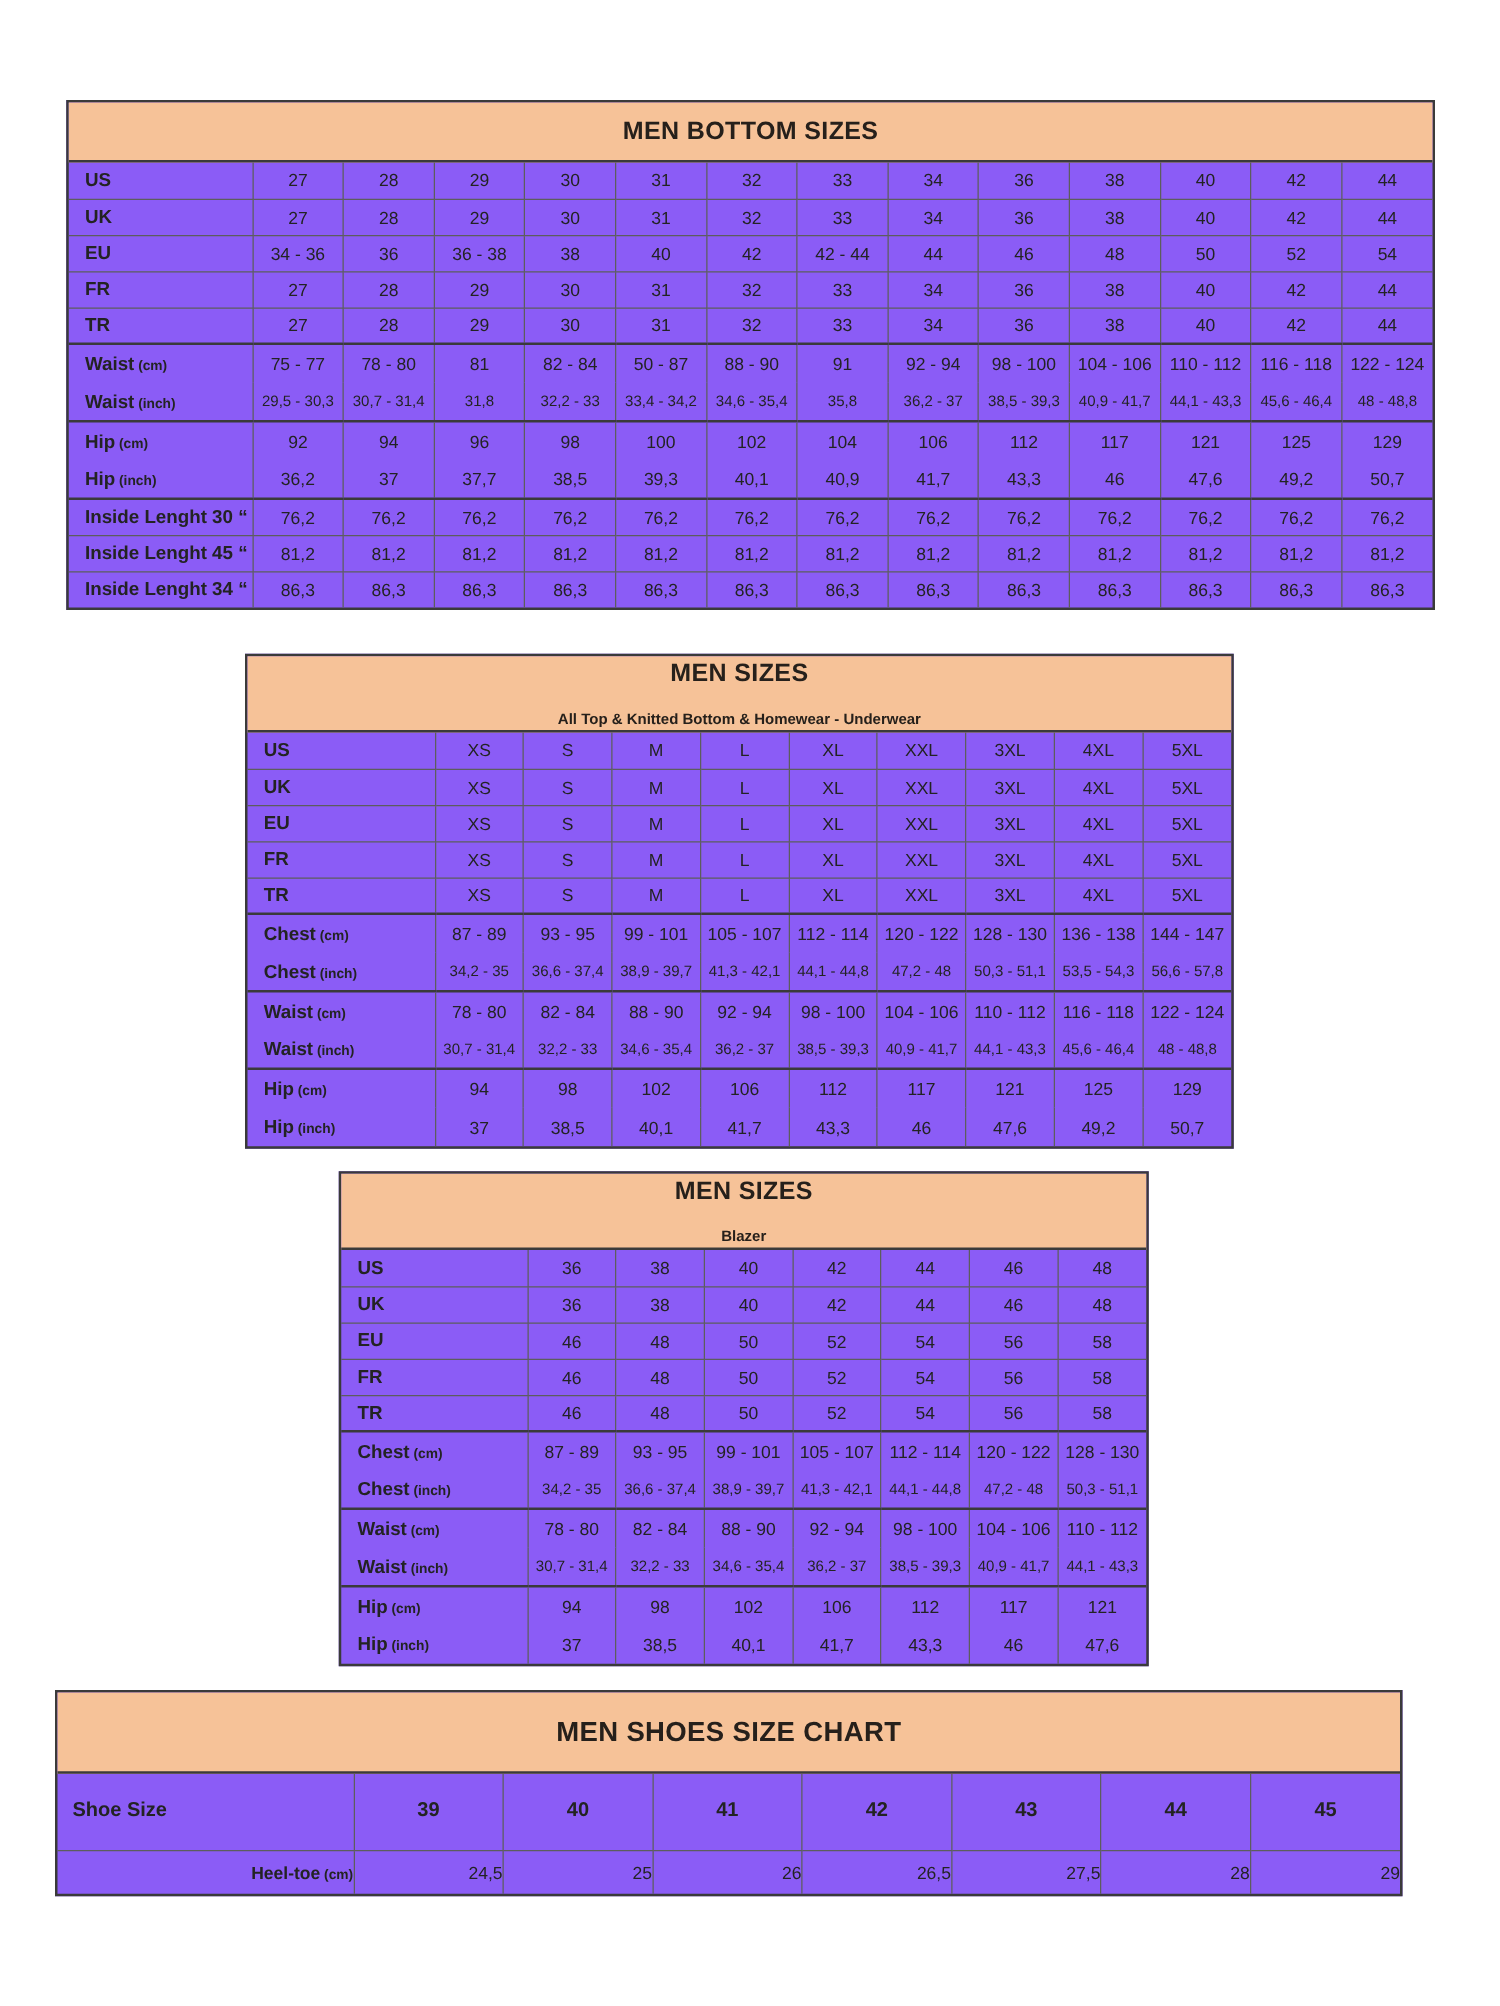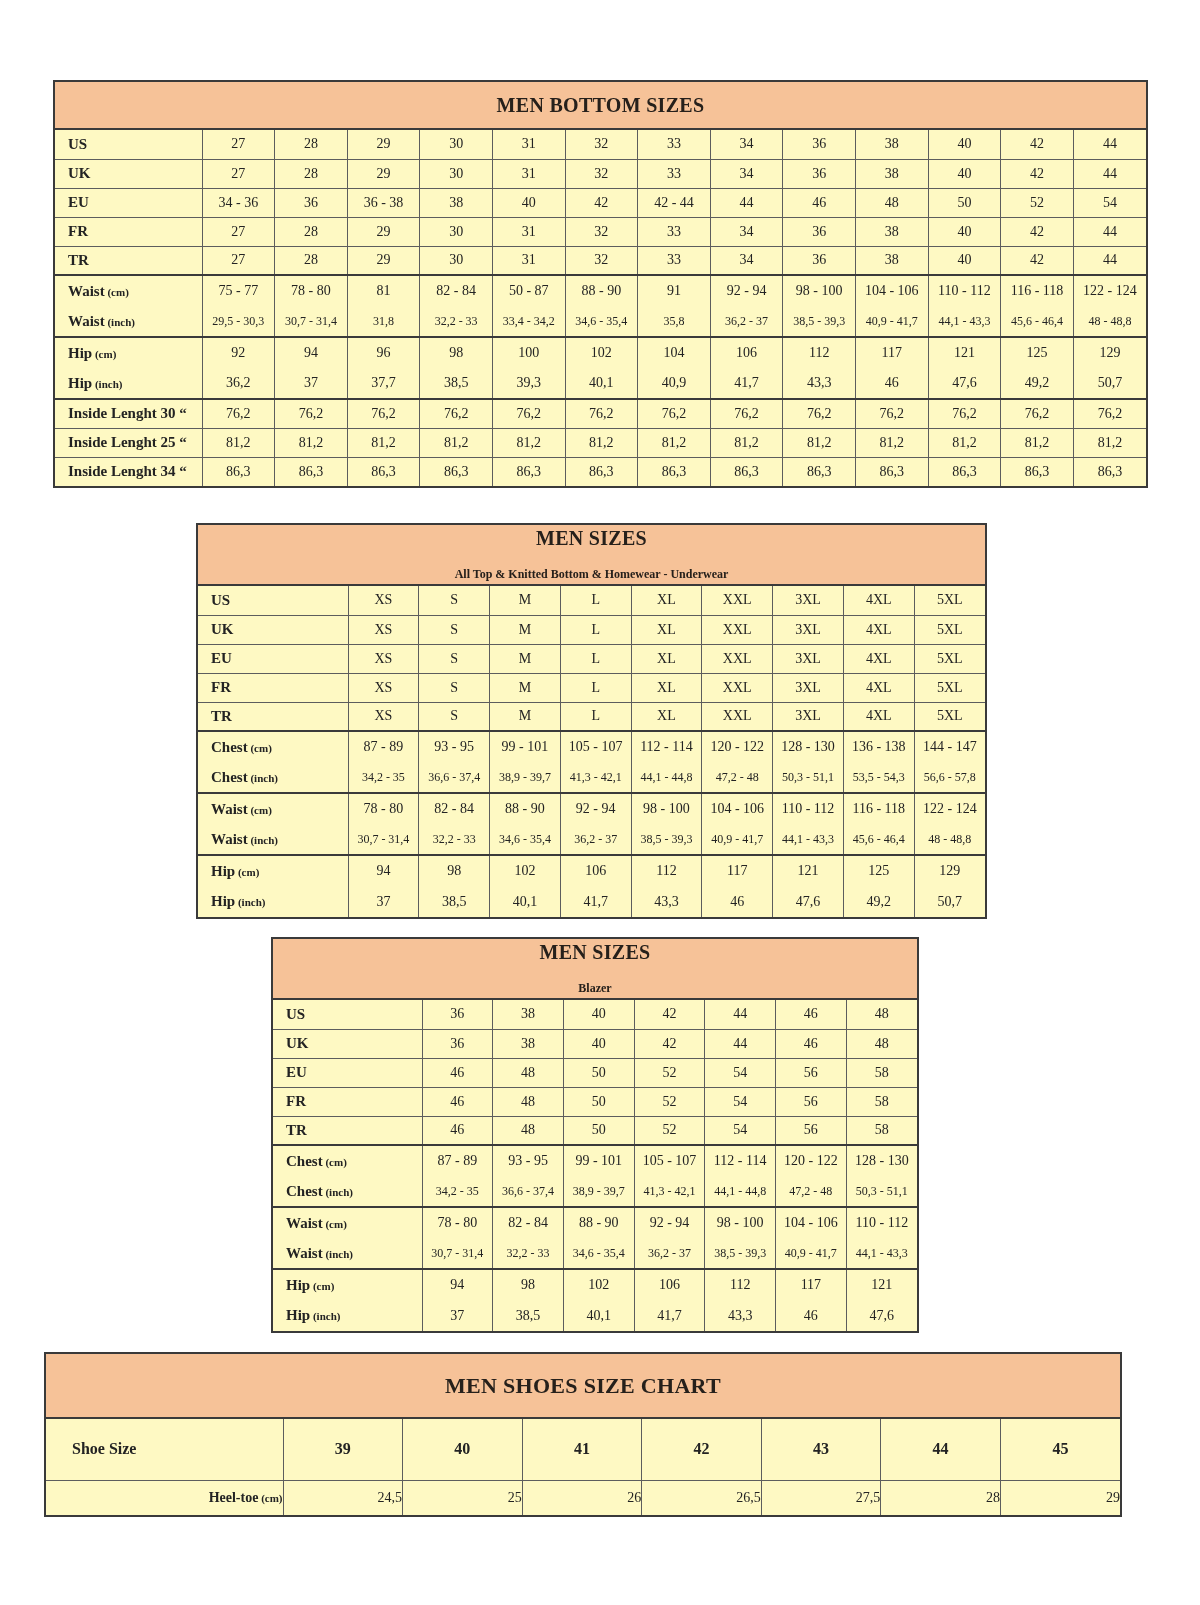--- a/index.html
+++ b/index.html
@@ -7,22 +7,21 @@
   body {
     width: 1200px; height: 1605px;
     position: relative;
     font-family: "Liberation Sans", "DejaVu Sans", sans-serif;
     color: #232323;
   }
 
   .size-table {
     position: absolute;
     border: 2px solid #3a3a3a;
-    background: #fef9c3;
-    font-family: Liberation Serif, serif;
+    background: #8b5cf6;
   }
   
   .t1 { left: 53px;  top: 80px;   width: 1095px; }
   .t2 { left: 196px; top: 523px;  width: 791px;  }
   .t3 { left: 271px; top: 937px;  width: 648px;  }
   .t4 { left: 44px;  top: 1352px; width: 1078px; }
 
   .t1 col.labelcol { width: 147px; }
   .t2 col.labelcol { width: 150px; }
   .t3 col.labelcol { width: 149px; }
@@ -70,21 +69,21 @@
   }
   td.label-cell .unit { font-size: 11px; font-weight: bold; }
 
   tr.sec td { border-top: 2px solid #3a3a3a; }
   tr.nb td { border-bottom: 0; height: 31px; }
   tr.cont td { border-top: 0; height: 31px; }
   tr.small td { font-size: 12px; }
   tr.small td.label-cell { font-size: 15px; }
   tr.boldcells td { font-weight: bold; font-size: 16px; }
 
-  .t4 td.label-cell { font-size: 16px; padding-left: 26px; }
+  .t4 td.label-cell { font-size: 16px; padding-left: 12px; }
   .t4 tr.shoe td { height: 61px; }
   .t4 tr.heel td { height: 35px; text-align: right; }
   .t4 tr.heel td { font-size: 14px; }
 </style>
 </head>
 <body>
 
 <section class="size-table t1">
   <div class="band">
     <div class="band-title">MEN BOTTOM SIZES</div>
@@ -262,21 +261,21 @@
           <td class="data-cell">76,2</td>
           <td class="data-cell">76,2</td>
           <td class="data-cell">76,2</td>
           <td class="data-cell">76,2</td>
           <td class="data-cell">76,2</td>
           <td class="data-cell">76,2</td>
           <td class="data-cell">76,2</td>
           <td class="data-cell">76,2</td>
         </tr>
         <tr>
-          <td class="label-cell"><span>Inside Lenght 25 “</span></td>
+          <td class="label-cell"><span>Inside Lenght 45 “</span></td>
           <td class="data-cell">81,2</td>
           <td class="data-cell">81,2</td>
           <td class="data-cell">81,2</td>
           <td class="data-cell">81,2</td>
           <td class="data-cell">81,2</td>
           <td class="data-cell">81,2</td>
           <td class="data-cell">81,2</td>
           <td class="data-cell">81,2</td>
           <td class="data-cell">81,2</td>
           <td class="data-cell">81,2</td>

